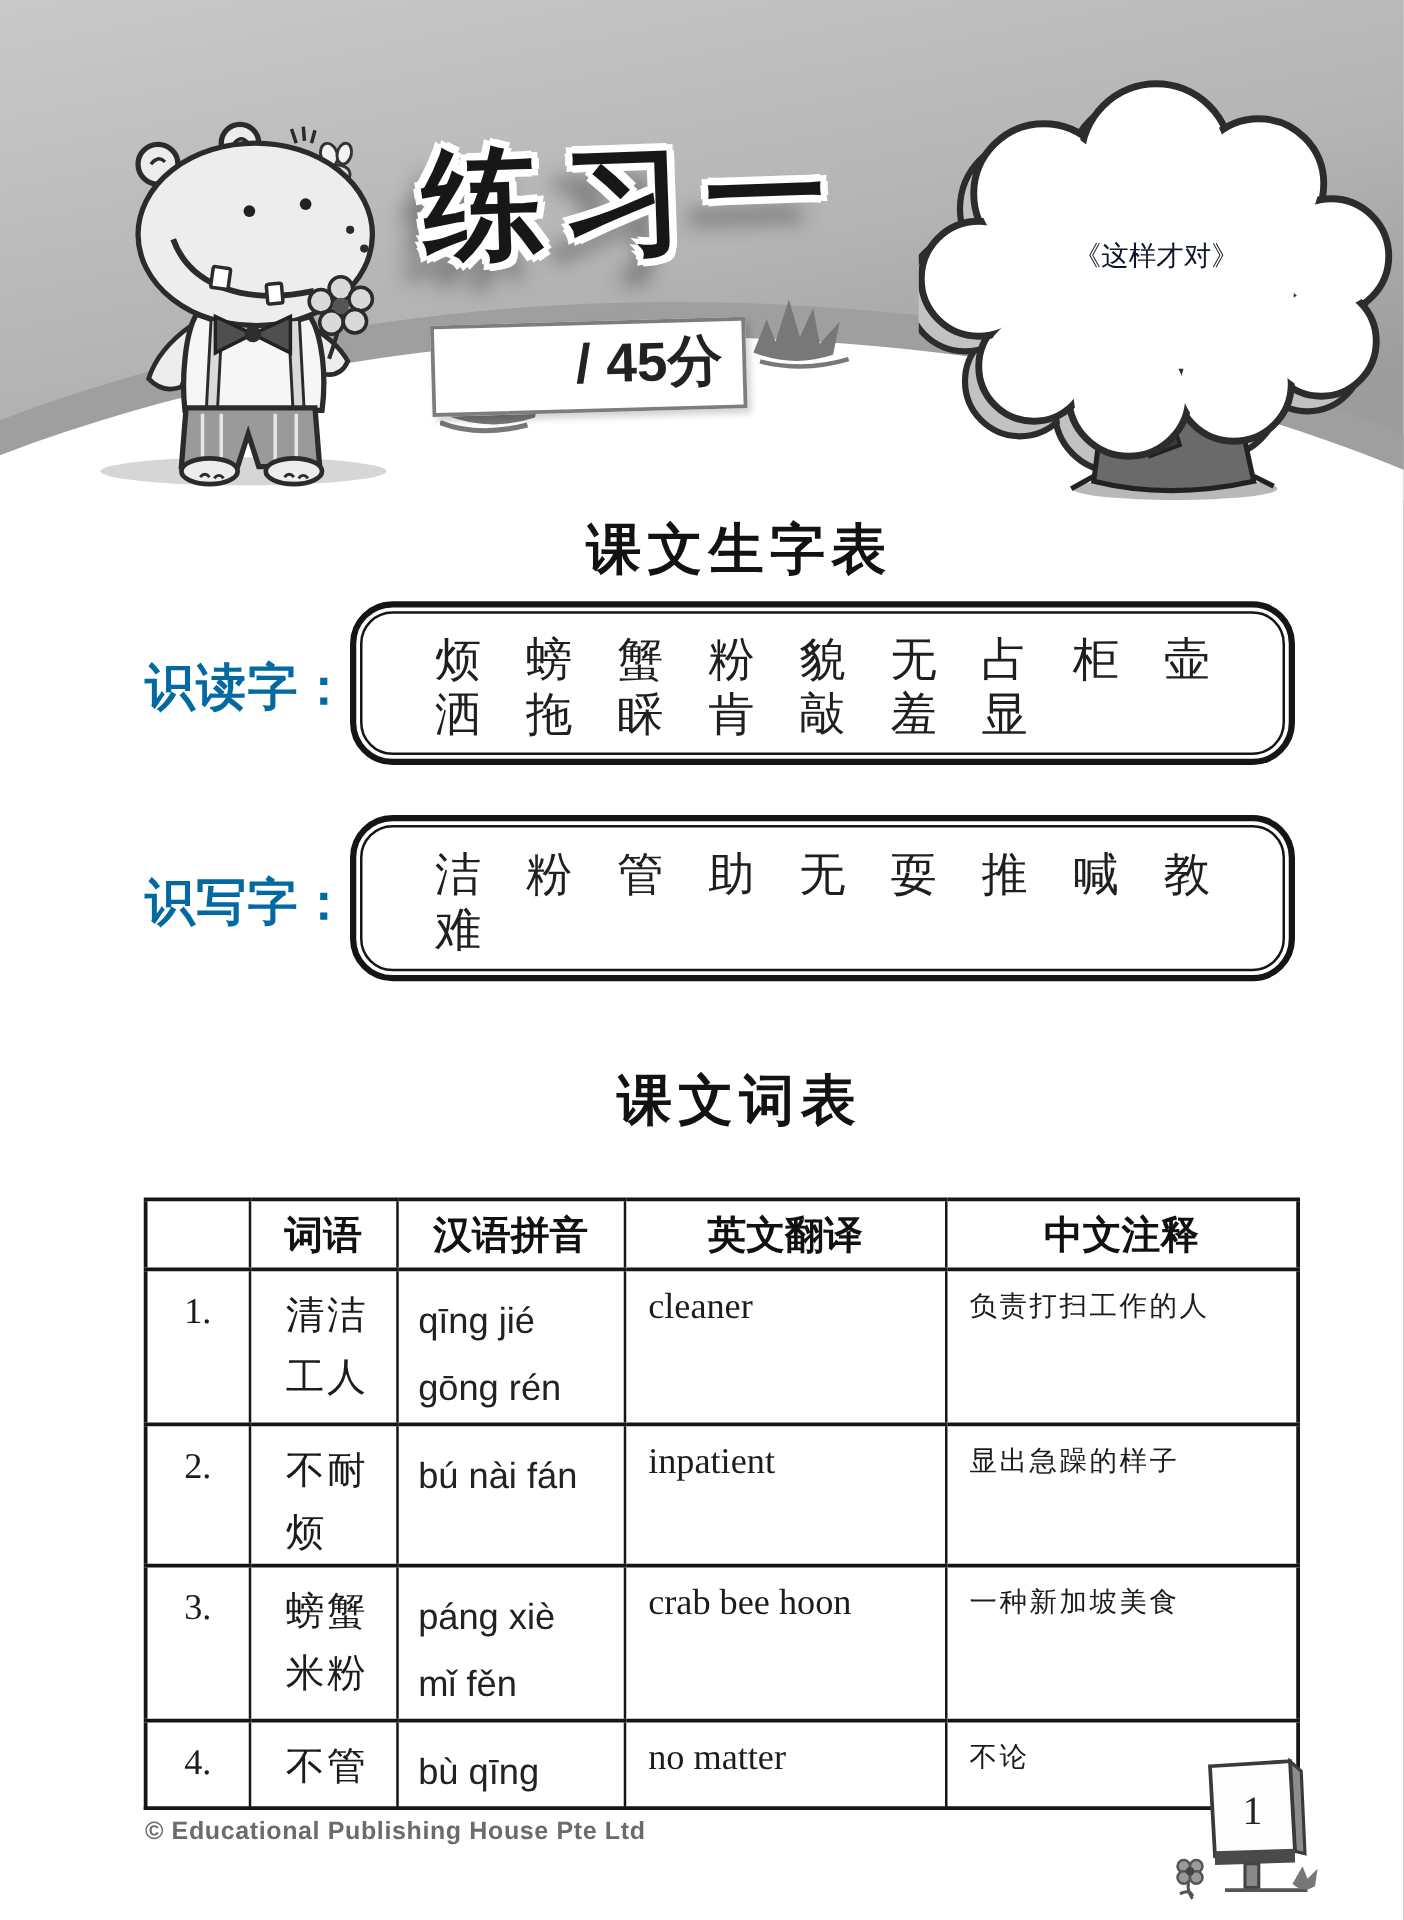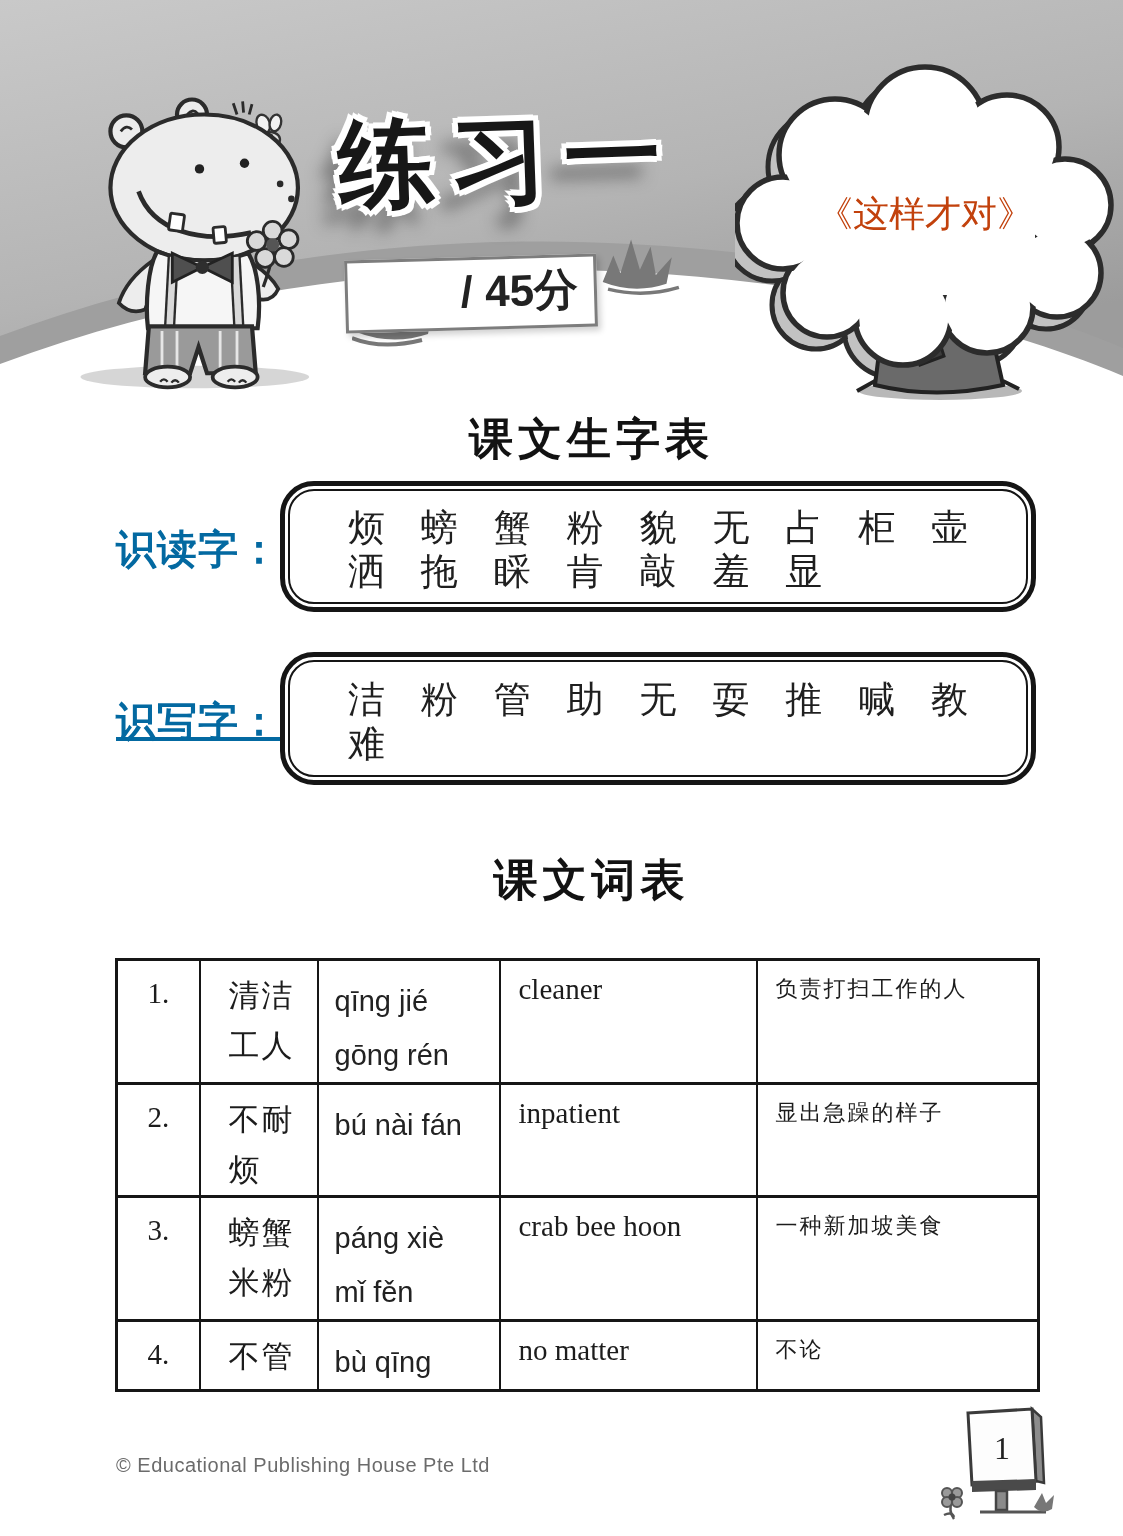--- a/index.html
+++ b/index.html
@@ -21,21 +21,21 @@
       -16px 20px 16px rgba(45,45,45,.55);
   }
   .hippo-svg { position:absolute; left:52px; top:92px; width:295px; height:300px; z-index:2; }
   .cloud-svg { position:absolute; left:735px; top:55px; width:388px; height:345px; z-index:2; }
   .lesson-line1 {
     position:absolute; left:825px; top:140px; width:200px; z-index:4;
     text-align:center; font-size:30px; font-weight:800; color:#1a1a1a; letter-spacing:3px;
   }
   .lesson-line2 {
     position:absolute; left:770px; top:190px; width:310px; z-index:4;
-    text-align:center; font-size:36px; color:#c2410c;
+    text-align:center; font-size:22px; color:#0f172a;
     font-family:"Liberation Serif", serif;
   }
   .score-box {
     position:absolute; left:345px; top:257px; width:252px; height:73px; z-index:3;
     background:#fff; border:3px solid #7d7d7d; transform:rotate(-1.6deg);
     box-shadow:3px 4px 6px rgba(0,0,0,.18);
   }
   .score-box span {
     display:block; text-align:right; padding-right:16px; line-height:64px;
     font-size:44px; font-weight:600; color:#222;
@@ -49,21 +49,21 @@
     text-align:center; font-size:44px; font-weight:800; letter-spacing:5px; color:#121212;
   }
   .sec-heading.chars { top:410px; }
   .sec-heading.vocab { top:851px; }
 
   
   .box-label {
     position:absolute; left:116px; font-size:40px; font-weight:800; color:#0369a1; letter-spacing:1px;
   }
   .box-label.read  { top:522px; }
-  .box-label.write { top:694px;text-decoration:underline; }
+  .box-label.write { top:694px; }
   .charbox {
     position:absolute; left:280px; width:756px; background:#fff;
     border:5px solid #151515; border-radius:34px; padding:3px;
   }
   .charbox.read  { top:481px; height:131px; }
   .charbox.write { top:652px; height:133px; }
   .charbox .inner {
     width:100%; height:100%; border:2px solid #151515; border-radius:26px;
     display:flex; flex-direction:column; justify-content:center; padding:0 40px;
   }
@@ -101,21 +101,21 @@
   td.cell-note {
     font-family:"Liberation Serif", serif; font-size:22px; letter-spacing:2px;
     vertical-align:top; padding:13px 4px 0 18px;margin-left:24px;
   }
   tr.row-tall  { height:102px; }
   tr.row-short { height:66px; }
 
   
   .copyright {
     position:absolute; left:116px; top:1454px;
-    font-size:20px; color:#6b6b6b; letter-spacing:.5px;
+    font-size:20px; color:#6b6b6b; letter-spacing:.5px;font-weight:bold;
   }
   .page-sign { position:absolute; left:930px; top:1403px; width:135px; height:125px; }
 </style>
 </head>
 <body>
 
 <div class="page">
 
   <svg class="header-art" viewBox="0 0 1123 400">
     <defs>
@@ -326,20 +326,27 @@
 
   <table class="vocab">
     <colgroup>
       <col style="width:83px">
         <col style="width:118px">
         <col style="width:182px">
       <col style="width:257px">
         <col style="width:282px">
     </colgroup>
     <tbody>
+        <tr>
+      <th></th>
+      <th>词语</th>
+      <th>汉语拼音</th>
+      <th>英文翻译</th>
+      <th>中文注释</th>
+    </tr>
     <tr class="row-tall">
       <td class="cell-no">1.</td>
       <td class="cell-word">
         <div>清洁</div>
         <div>工人</div>
       </td>
       <td class="cell-pinyin">
         <div>qīng jié</div>
         <div>gōng rén</div>
       </td>

